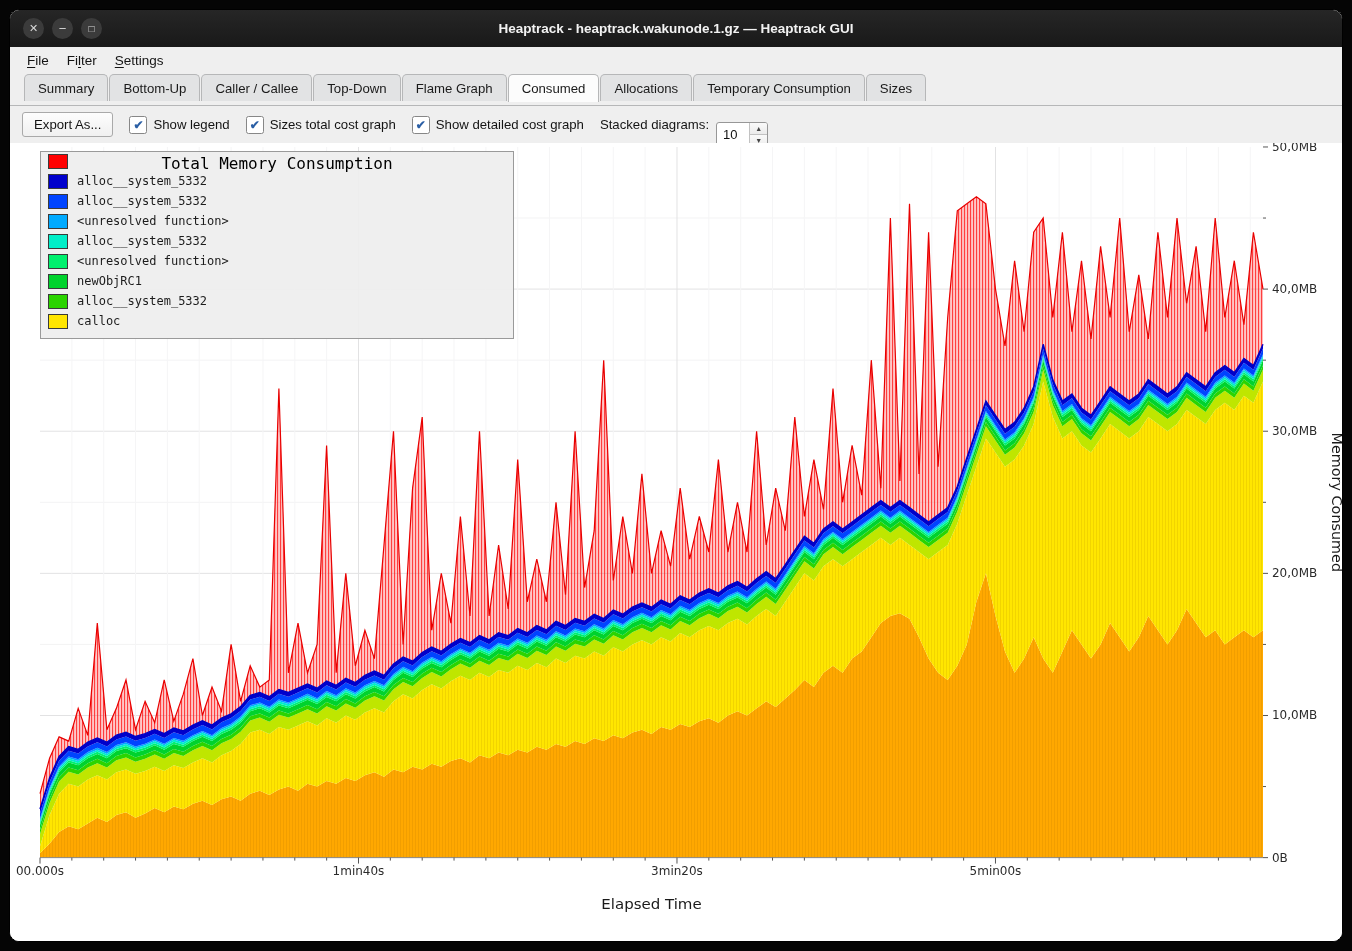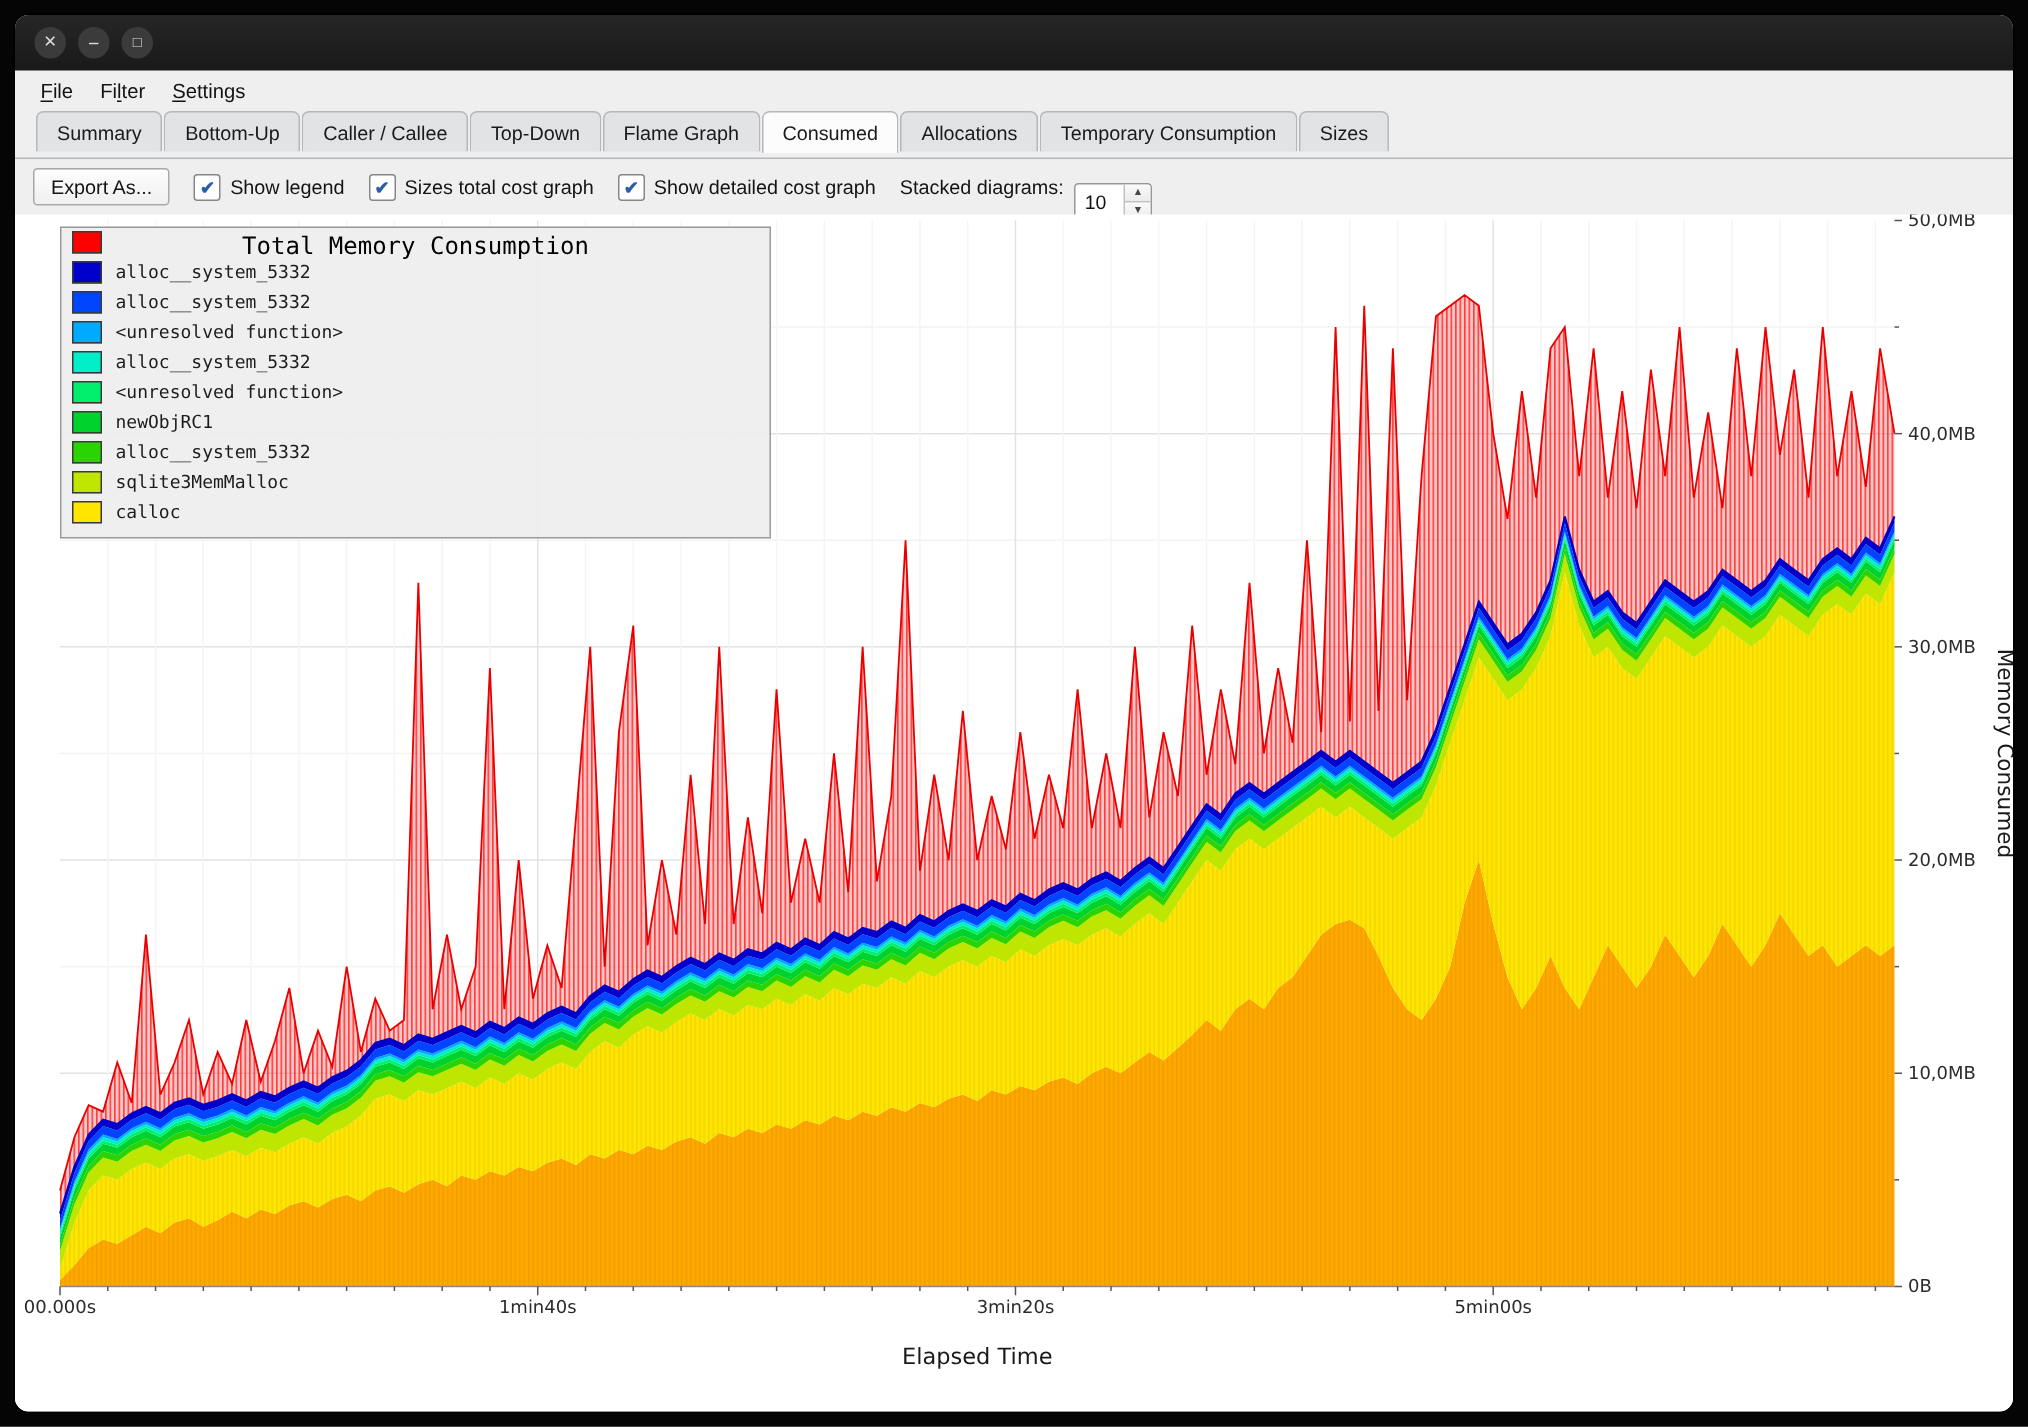--- a/index.html
+++ b/index.html
@@ -56,20 +56,21 @@
 <body>
 
 <div class="window">
 
   <div class="titlebar">
     <div class="win-controls">
       <div class="win-btn">✕</div>
       <div class="win-btn">−</div>
       <div class="win-btn">□</div>
     </div>
+    <div class="title">Heaptrack - heaptrack.wakunode.1.gz — Heaptrack GUI</div>
   </div>
 
   <div class="menubar" id="menubar">
       <div class="menu-item"><u>F</u>ile</div>
       <div class="menu-item">Fi<u>l</u>ter</div>
       <div class="menu-item"><u>S</u>ettings</div>
     </div>
 
   <div class="tabbar" id="tabbar">
       <div class="tab">Summary</div>
@@ -277,23 +278,19 @@
         </div>
         <div class="legend-row">
           <span class="legend-swatch" style="background: rgb(0, 210, 45);"></span>
           <span class="legend-label">newObjRC1</span>
         </div>
         <div class="legend-row">
           <span class="legend-swatch" style="background: rgb(43, 212, 0);"></span>
           <span class="legend-label">alloc__system_5332</span>
         </div>
         <div class="legend-row">
-          <span class="legend-swatch" style="background: rgb(191, 230, 0);"></span>
-          <span class="legend-label">sqlite3MemMalloc</span>
-        </div>
-        <div class="legend-row">
           <span class="legend-swatch" style="background: rgb(255, 230, 0);"></span>
           <span class="legend-label">calloc</span>
         </div>
       </div>
   </div>
 
 </div>
 
 </body></html>

